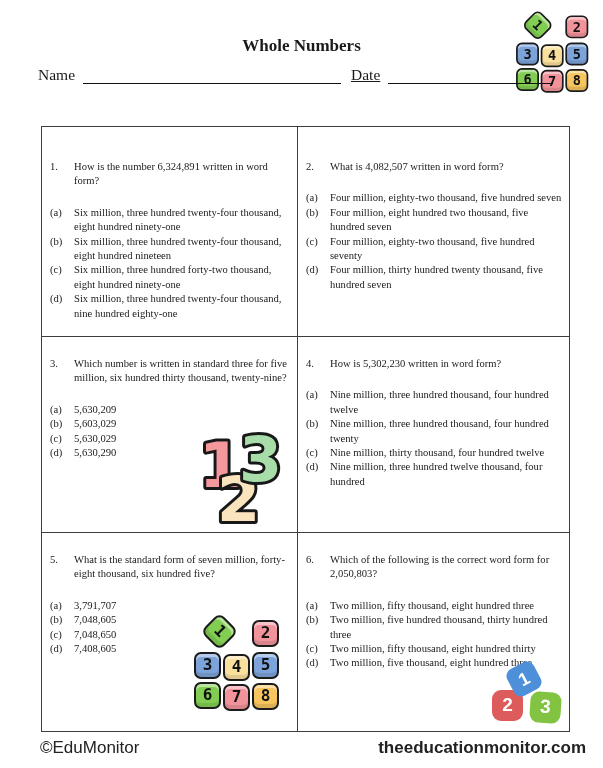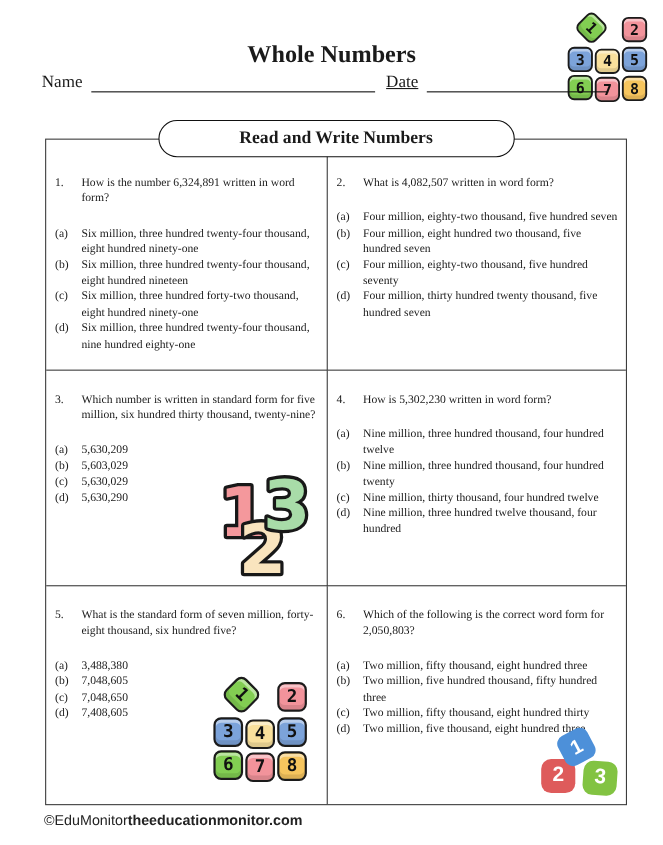--- a/index.html
+++ b/index.html
@@ -9,21 +9,21 @@
     width:603px; height:768px;
     background:#ffffff;
     font-family:"Liberation Serif", serif;
     color:#1a1a1a;
     overflow:hidden;
   }
 
   
   .title {
     position:absolute; top:36px; left:0; width:100%;
-    text-align:center; font-size:22px; font-weight:bold;
+    text-align:center; font-size:17px; font-weight:bold;
   }
   .namedate {
     position:absolute; top:66px; left:38px; right:50px;
     display:flex; align-items:flex-end;
     font-size:15.5px;
   }
   .namedate .lbl { flex:none; padding-right:8px; }
   .namedate .lbl.date { padding-left:10px;text-decoration:underline; }
   .line { height:16px; border-bottom:1.3px solid #111; }
   .line.name-line { width:258px; flex:none; }
@@ -90,22 +90,22 @@
     position:absolute; display:flex; align-items:center; justify-content:center;
     color:#fff; font-family:"Liberation Sans", sans-serif; font-weight:bold;
   }
   .tiles .t1 { left:17px; top:0; width:30px; height:30px; border-radius:8px; transform:rotate(-28deg); font-size:18px; z-index:2; }
   .tiles .t2 { left:0; top:26px; width:31px; height:31px; border-radius:9px; font-size:19px; z-index:1; }
   .tiles .t3 { left:38px; top:28px; width:31px; height:31px; border-radius:9px; transform:rotate(4deg); font-size:19px; z-index:3; }
 
   
   .footer {
     position:absolute; left:40px; right:17px; top:738px;
-    display:flex; 
-    font-family:"Liberation Sans", sans-serif; font-size:13px; color:#222;
+    display:flex; justify-content:space-between;
+    font-family:"Liberation Sans", sans-serif; font-size:17px; color:#222;
   }
   .footer .fr { font-weight:700; }
 </style>
 </head>
 <body>
 
 <div class="title">Whole Numbers</div>
 
 <div class="blocks blocks-sm">
   <div class="b b1" style="background: rgb(130, 206, 82);">1</div>
@@ -119,21 +119,20 @@
 </div>
 
 <div class="namedate">
   <span class="lbl">Name</span>
   <span class="line name-line"></span>
   <span class="lbl date">Date</span>
   <span class="line date-line"></span>
 </div>
 
 <div class="sheet">
-  <div class="pill">Read and Write Numbers</div>
 
   <div class="cell row1 cr cb">
     <div class="q">
       <span class="qnum">1.</span>
       <span class="qtext">How is the number 6,324,891 written in word form?</span>
     </div>
     <div class="opt">
       <span class="olbl">(a)</span>
       <span class="otext">Six million, three hundred twenty-four thousand, eight hundred ninety-one</span>
     </div>
@@ -170,21 +169,21 @@
     </div>
     <div class="opt">
       <span class="olbl">(d)</span>
       <span class="otext">Four million, thirty hundred twenty thousand, five hundred seven</span>
     </div>
   </div>
 
   <div class="cell cr cb">
     <div class="q">
       <span class="qnum">3.</span>
-      <span class="qtext">Which number is written in standard form for five million, six hundred thirty thousand, twenty-nine?</span>
+      <span class="qtext">Which number is written in standard three for five million, six hundred thirty thousand, twenty-nine?</span>
     </div>
     <div class="opt">
       <span class="olbl">(a)</span>
       <span class="otext">5,630,209</span>
     </div>
     <div class="opt">
       <span class="olbl">(b)</span>
       <span class="otext">5,603,029</span>
     </div>
     <div class="opt">
@@ -225,21 +224,21 @@
     </div>
   </div>
 
   <div class="cell cr">
     <div class="q">
       <span class="qnum">5.</span>
       <span class="qtext">What is the standard form of seven million, forty-eight thousand, six hundred five?</span>
     </div>
     <div class="opt">
       <span class="olbl">(a)</span>
-      <span class="otext">3,488,380</span>
+      <span class="otext">3,791,707</span>
     </div>
     <div class="opt">
       <span class="olbl">(b)</span>
       <span class="otext">7,048,605</span>
     </div>
     <div class="opt">
       <span class="olbl">(c)</span>
       <span class="otext">7,048,650</span>
     </div>
     <div class="opt">
@@ -262,21 +261,21 @@
     <div class="q">
       <span class="qnum">6.</span>
       <span class="qtext">Which of the following is the correct word form for 2,050,803?</span>
     </div>
     <div class="opt">
       <span class="olbl">(a)</span>
       <span class="otext">Two million, fifty thousand, eight hundred three</span>
     </div>
     <div class="opt">
       <span class="olbl">(b)</span>
-      <span class="otext">Two million, five hundred thousand, fifty hundred three</span>
+      <span class="otext">Two million, five hundred thousand, thirty hundred three</span>
     </div>
     <div class="opt">
       <span class="olbl">(c)</span>
       <span class="otext">Two million, fifty thousand, eight hundred thirty</span>
     </div>
     <div class="opt">
       <span class="olbl">(d)</span>
       <span class="otext">Two million, five thousand, eight hundred three</span>
     </div>
     <div class="tiles">

